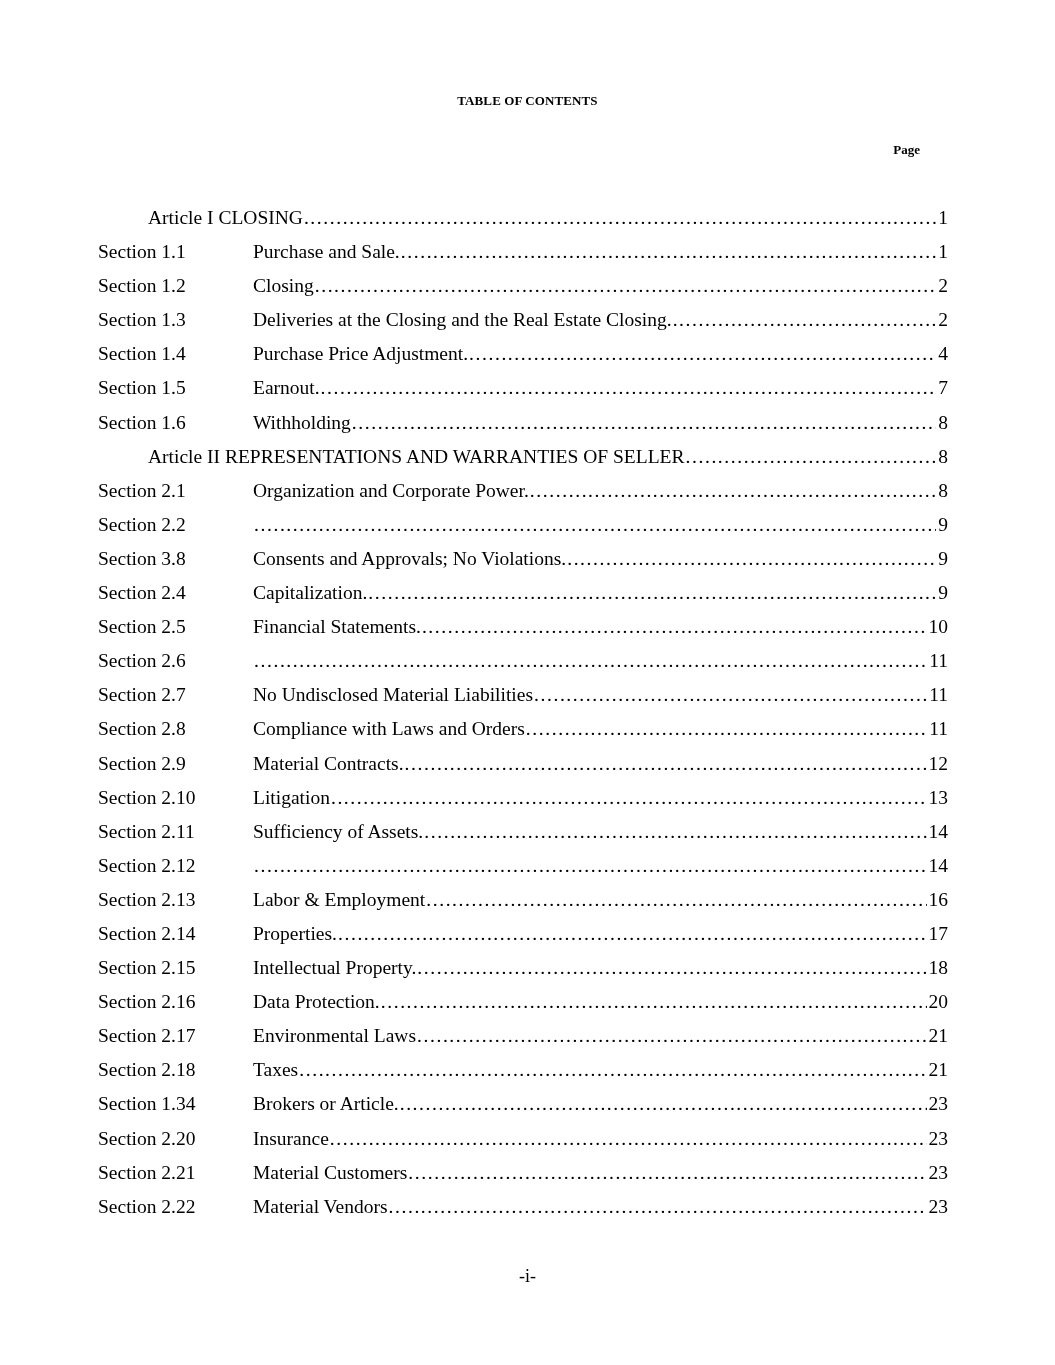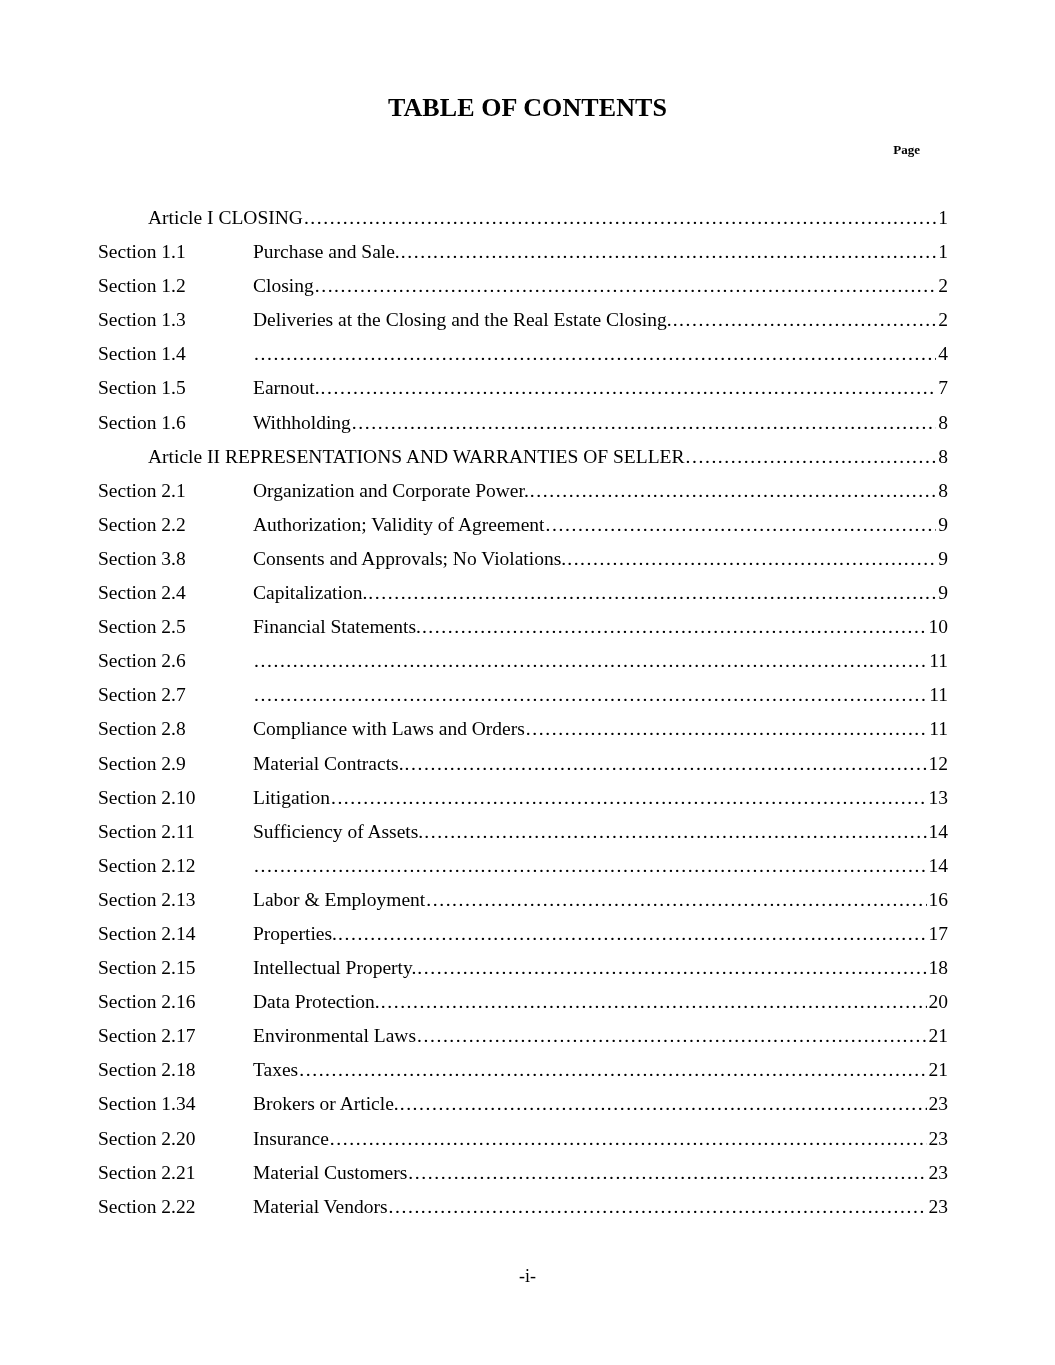--- a/index.html
+++ b/index.html
@@ -3,21 +3,21 @@
   <meta charset="utf-8">
   <style>
     html, body { margin: 0; padding: 0; background: #ffffff; }
     body {
       width: 1055px; height: 1365px; position: relative; overflow: hidden;
       font-family: "Liberation Serif", "DejaVu Serif", serif;
       color: #000; font-size: 19.5px;
     }
     .title {
       position: absolute; top: 93px; left: 0; width: 1055px; text-align: center;
-      font-weight: bold; font-size: 26px; letter-spacing: 0.1px;
+      font-weight: bold; font-size: 13px; letter-spacing: 0.1px;
     }
     .page-hdr {
       position: absolute; top: 142px; right: 135px; font-weight: bold; font-size: 13px;
     }
     .toc { position: absolute; top: 204px; left: 0; width: 1055px; margin-left: 24px; }
     .row {
       position: relative; height: 34.1px; line-height: 28px;
       display: flex; align-items: baseline; white-space: nowrap;
     }
     .row.article { padding-left: 124px; }
@@ -57,20 +57,21 @@
       <span class="pg">2</span>
     </div>
     <div class="row section">
       <span class="sec-num">Section 1.3</span>
       <span class="label">Deliveries at the Closing and the Real Estate Closing.</span>
       <span class="leader">............................................................................................................................................................................................................................................................................................................</span>
       <span class="pg">2</span>
     </div>
     <div class="row section">
       <span class="sec-num">Section 1.4</span>
+      <span class="label">Purchase Price Adjustment.</span>
       <span class="leader">............................................................................................................................................................................................................................................................................................................</span>
       <span class="pg">4</span>
     </div>
     <div class="row section">
       <span class="sec-num">Section 1.5</span>
       <span class="label">Earnout.</span>
       <span class="leader">............................................................................................................................................................................................................................................................................................................</span>
       <span class="pg">7</span>
     </div>
     <div class="row section">
@@ -85,21 +86,20 @@
       <span class="pg">8</span>
     </div>
     <div class="row section">
       <span class="sec-num">Section 2.1</span>
       <span class="label">Organization and Corporate Power.</span>
       <span class="leader">............................................................................................................................................................................................................................................................................................................</span>
       <span class="pg">8</span>
     </div>
     <div class="row section">
       <span class="sec-num">Section 2.2</span>
-      <span class="label">Authorization; Validity of Agreement</span>
       <span class="leader">............................................................................................................................................................................................................................................................................................................</span>
       <span class="pg">9</span>
     </div>
     <div class="row section">
       <span class="sec-num">Section 3.8</span>
       <span class="label">Consents and Approvals; No Violations.</span>
       <span class="leader">............................................................................................................................................................................................................................................................................................................</span>
       <span class="pg">9</span>
     </div>
     <div class="row section">
@@ -114,20 +114,21 @@
       <span class="leader">............................................................................................................................................................................................................................................................................................................</span>
       <span class="pg">10</span>
     </div>
     <div class="row section">
       <span class="sec-num">Section 2.6</span>
       <span class="leader">............................................................................................................................................................................................................................................................................................................</span>
       <span class="pg">11</span>
     </div>
     <div class="row section">
       <span class="sec-num">Section 2.7</span>
+      <span class="label">No Undisclosed Material Liabilities</span>
       <span class="leader">............................................................................................................................................................................................................................................................................................................</span>
       <span class="pg">11</span>
     </div>
     <div class="row section">
       <span class="sec-num">Section 2.8</span>
       <span class="label">Compliance with Laws and Orders</span>
       <span class="leader">............................................................................................................................................................................................................................................................................................................</span>
       <span class="pg">11</span>
     </div>
     <div class="row section">

